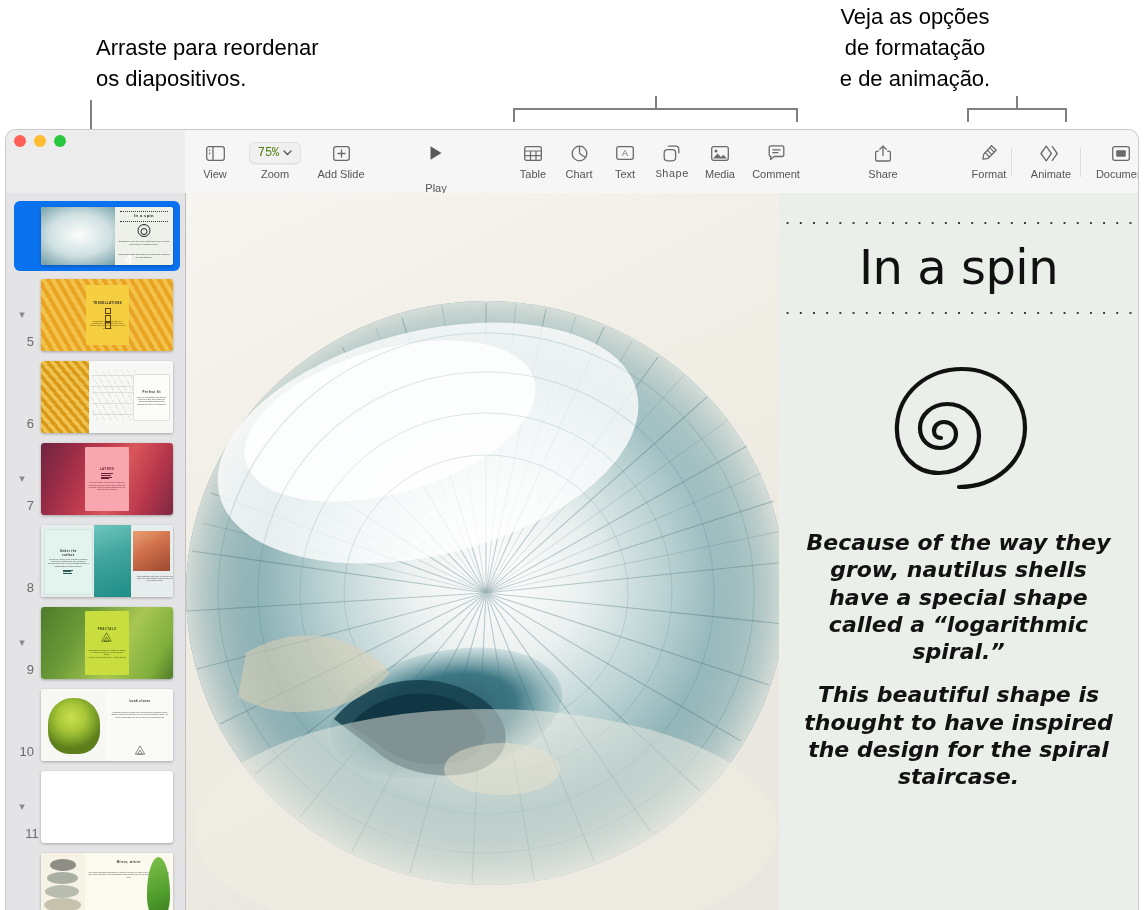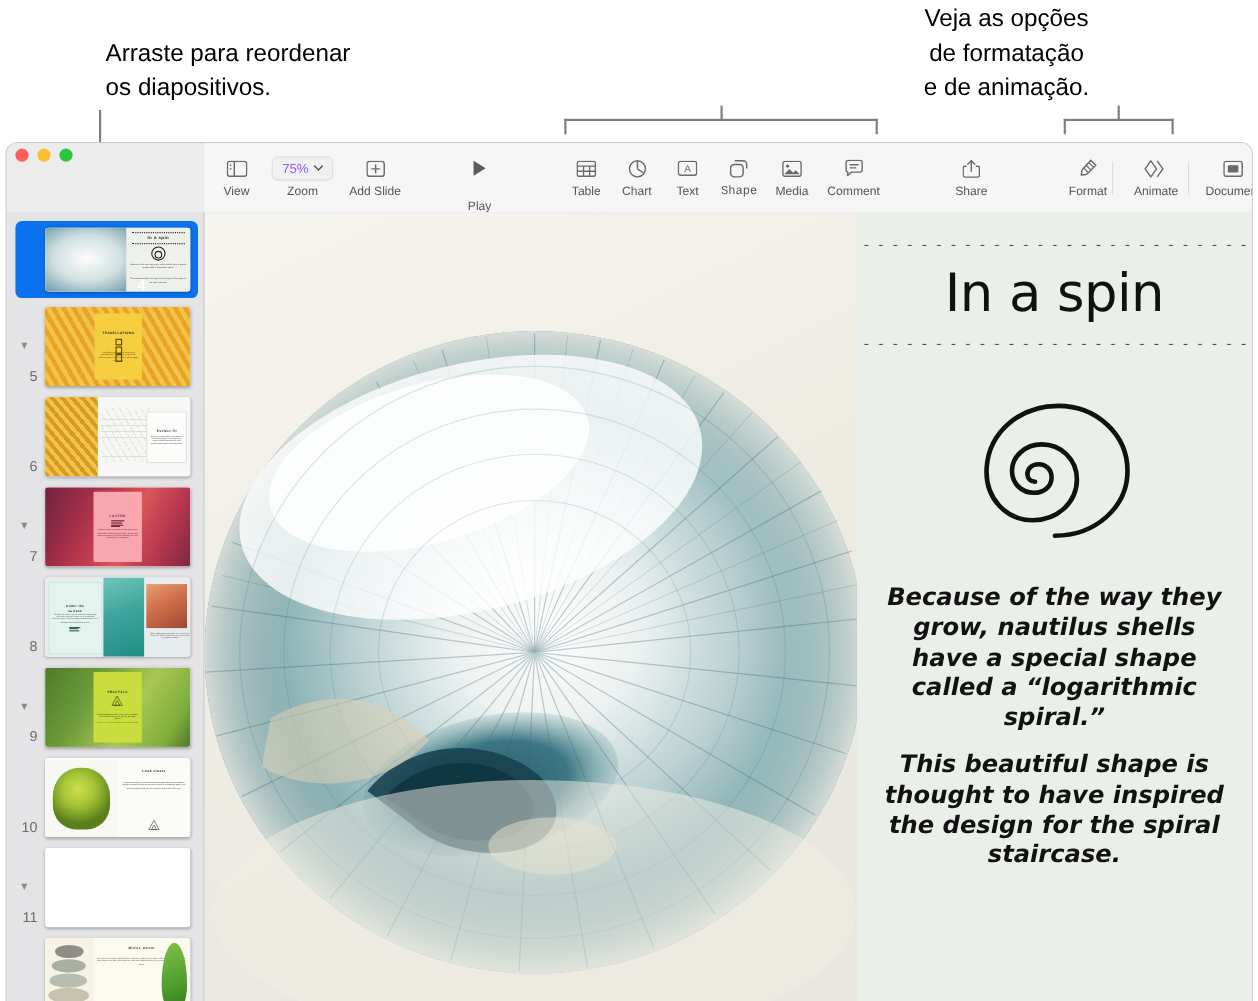--- a/index.html
+++ b/index.html
@@ -80,22 +80,23 @@
     display: flex; flex-direction: column; align-items: center;
     width: 56px; text-align: center;
   }
   .tbicon { height: 22px; display:flex; align-items:center; justify-content:center; color:#6a6a6a; }
   .tblabel { font-size: 11px; color: #555; margin-top: 4px; white-space: nowrap; }
   .tbsep { position:absolute; top:17px; width:1px; height:30px; background:#dddddd; }
 
   .zoombtn {
     display:flex; align-items:center; gap:4px;
     background:#f0f0f0; border:1px solid #e0e0e0; border-radius:6px;
-    padding: 3px 8px; font-size:12px; color:#8b5cf6;
+    padding: 3px 8px; font-size:12px; color:#4d7c0f;
     box-shadow: 0 1px 0 rgba(0,0,0,.05);
+    font-family: Liberation Mono, monospace;
   }
 
   
   #sidebar {
     position: absolute; left: 0; top: 63px; width: 179px; bottom: 0;
     background: #e4e4e6;
     border-right: 1px solid #c0c0c0;
     overflow: hidden;
   }
   .slide-row { position: absolute; left: 0; width: 179px; }
@@ -504,21 +505,21 @@
                   <line x1="6" y1="0.8" x2="6" y2="11.2"></line>
                     <line x1="0.8" y1="6" x2="11.2" y2="6"></line>
                   <line x1="2.3" y1="2.3" x2="9.7" y2="9.7"></line>
                     <line x1="9.7" y1="2.3" x2="2.3" y2="9.7"></line>
                 </g>
               </svg>
 
             </div>
           </div>
         </div>
-        <div class="slide-num" style="left:0px; right:auto; bottom:6px; width:28px; text-align:right;">11</div>
+        <div class="slide-num" style="left:12px; right:auto; bottom:6px; width:28px; text-align:center;">11</div>
       </div>
 
       <div class="slide-row" style="top:658px; height:78px;">
         <div class="thumb" style="top:2px; height:72px; left:35px; width:132px;">
           <div class="mini" style="background:#faf7ea; display:flex;">
             <div style="width:33%;height:100%;position:relative;background:#f6f3e6;">
               <div style="position:absolute;left:20%;top:8%;width:60%;height:17%;border-radius:50%;background:#8e8d86;"></div>
               <div style="position:absolute;left:14%;top:26%;width:70%;height:17%;border-radius:50%;background:#a9b0a3;"></div>
               <div style="position:absolute;left:10%;top:44%;width:78%;height:18%;border-radius:50%;background:#b8bdb0;"></div>
               <div style="position:absolute;left:6%;top:63%;width:86%;height:19%;border-radius:50%;background:#c6c2ad;"></div>

